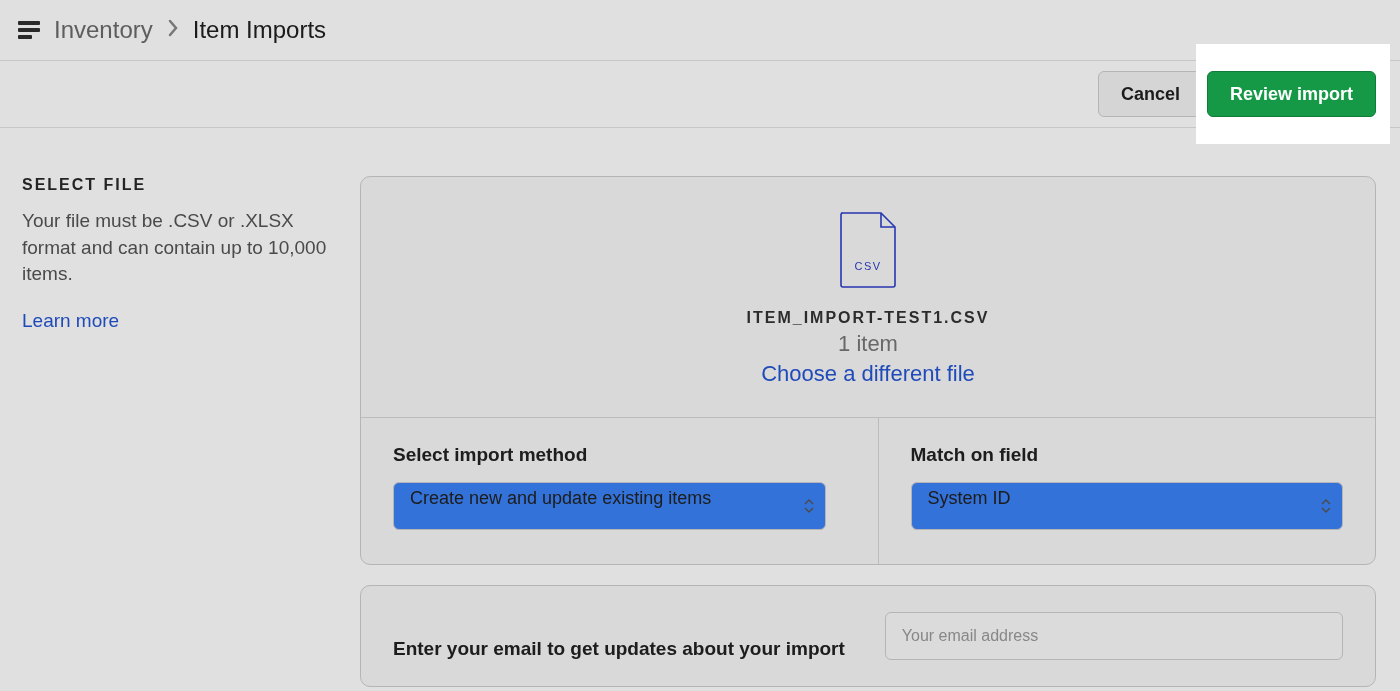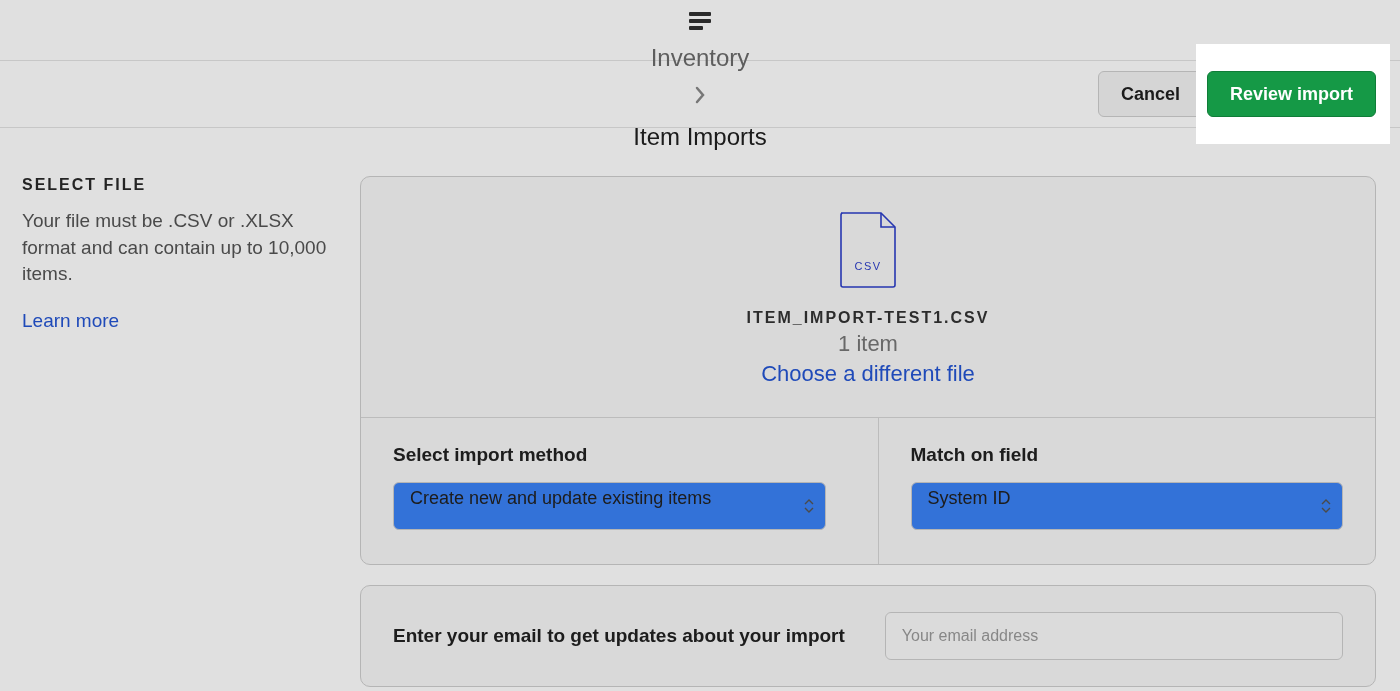--- a/index.html
+++ b/index.html
@@ -2,21 +2,21 @@
 <html><head>
 <meta charset="utf-8">
 <style>
   * { box-sizing: border-box; margin: 0; padding: 0; }
   html, body { width: 1400px; height: 691px; font-family: -apple-system, BlinkMacSystemFont, "Segoe UI", Helvetica, Arial, sans-serif; background: #fff; }
   .overlay { position:absolute; inset:0; background: rgba(0,0,0,0.12); pointer-events:none; z-index:5; }
   .highlight { position:absolute; top:44px; left:1196px; width:194px; height:100px; background:#fff; z-index:6; pointer-events:none; }
   .page { position:relative; width:1400px; height:691px; }
 
   
-  .breadcrumb { display:flex; align-items:center; gap:14px; padding: 12px 18px; border-bottom:1px solid #e3e3e3; height:61px;flex-direction:column; }
+  .breadcrumb { display:flex; align-items:center; gap:14px; padding: 12px 18px; border-bottom:1px solid #e3e3e3; height:61px; }
   .breadcrumb .bc-link { color:#6c6c6c; font-size:24px; font-weight:400; }
   .breadcrumb .bc-current { color:#202020; font-size:24px; font-weight:400; }
   .breadcrumb .chev { color:#6c6c6c; font-size:20px; }
 
   .inv-icon { display:flex; flex-direction:column; gap:3px; width:22px; }
   .inv-icon span { display:block; height:4px; background:#303030; border-radius:1px; }
   .inv-icon span:nth-child(1){ width:22px; }
   .inv-icon span:nth-child(2){ width:22px; }
   .inv-icon span:nth-child(3){ width:14px; }
 
@@ -45,21 +45,21 @@
 
   .cols { display:flex;gap:20px; }
   .col { flex:1; padding:26px 32px 34px; }
   .col + .col { border-left:1px solid #d6d6d6; }
   .col-label { font-size:19px; font-weight:600; color:#222; margin-bottom:16px; }
   .select { position:relative; }
   .select-box { background:#3b82f6; border:1px solid #cfcfcf; border-radius:6px; height:48px; display:flex; align-items:center; padding:0 40px 16px 16px; font-size:18px; font-weight:500; color:#222; cursor:pointer; }
   .select-arrows { position:absolute; right:12px; top:50%; transform:translateY(-50%); display:flex; flex-direction:column; gap:2px; color:#555; }
   .select-arrows svg { width:10px; height:6px; }
 
-  .email-row { display:flex; align-items:center; padding:26px 32px; gap:40px; }
+  .email-row { display:flex; align-items:flex-end; padding:26px 32px; gap:40px; }
   .email-label { font-size:19px; font-weight:600; color:#222; flex:0 0 auto; }
   .email-input { flex:1; height:48px; border:1px solid #cfcfcf; border-radius:6px; padding:0 16px; font-size:16px; background:#fafafa; color:#333; }
   .email-input::placeholder { color:#9a9a9a; }
 </style>
 </head>
 <body>
 
 <div class="page">
 
   <div class="breadcrumb">

